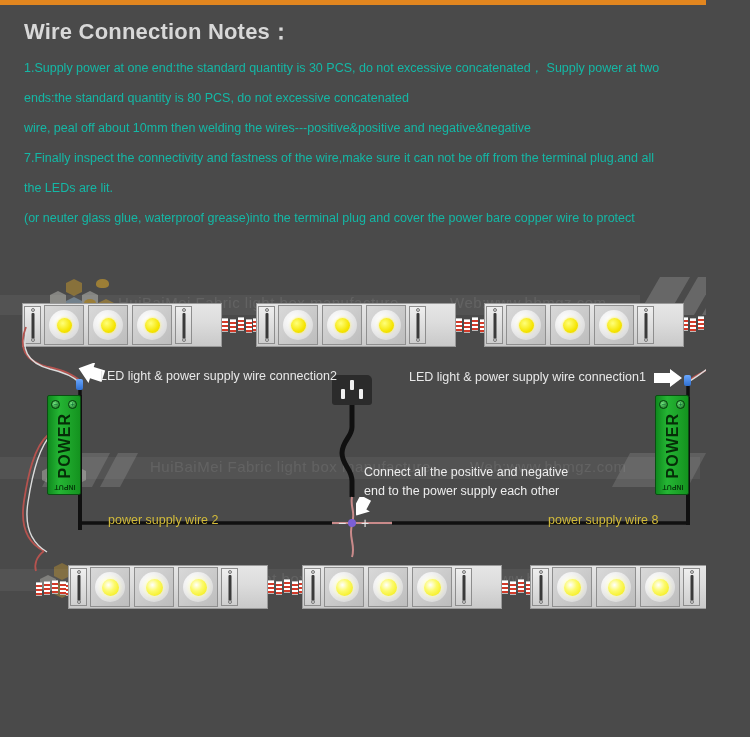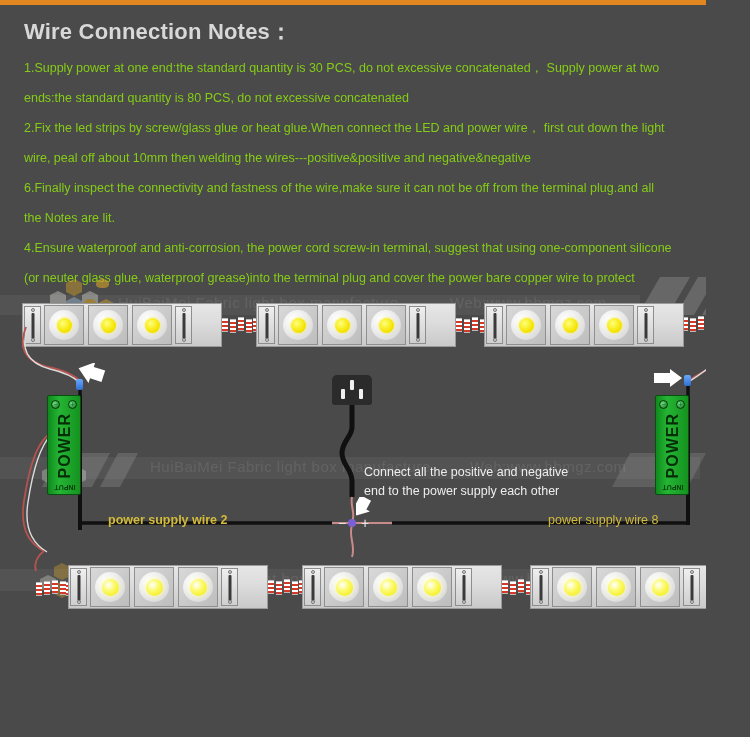--- a/index.html
+++ b/index.html
@@ -14,21 +14,21 @@
 
   .topbar{position:absolute;left:0;top:0;width:750px;height:5px;background:#e2861f;}
 
   
   .notes{position:absolute;left:0;top:5px;width:750px;}
   .title{
     font-size:22px;color:#d8d8d8;font-weight:600;
     margin:12px 0 6px 24px;letter-spacing:.2px;
   }
   .note{
-    color:#84cc16;font-size:12.5px;line-height:30px;
+    color:#14b8a6;font-size:12.5px;line-height:30px;
     margin:0 14px 0 24px;
   }
 
   
   .diagram{position:absolute;left:0;top:275px;width:750px;height:360px;}
 
   
   .wm{
     position:absolute;color:rgba(255,255,255,.09);
     font-size:15px;white-space:nowrap;pointer-events:none;letter-spacing:.5px;
@@ -168,25 +168,23 @@
 <body>
 
 <div id="page">
 
   <div class="topbar"></div>
 
   <div class="notes">
     <div class="title">Wire Connection Notes：</div>
     <div class="note">1.Supply power at one end:the standard quantity is 30 PCS, do not excessive concatenated，  Supply power at two</div>
     <div class="note">ends:the standard quantity is 80 PCS, do not excessive concatenated</div>
-    <div class="note">2.Fix the led strips by screw/glass glue or heat glue.When connect the LED and power wire，  first cut down the light</div>
     <div class="note"> wire, peal off about 10mm then welding the wires---positive&amp;positive and negative&amp;negative</div>
-    <div class="note">6.Finally inspect the connectivity and fastness of the wire,make sure it can not be off from the terminal plug.and all</div>
-    <div class="note">the Notes are lit.</div>
-    <div class="note">4.Ensure waterproof and anti-corrosion, the power cord screw-in terminal, suggest that using one-component silicone</div>
+    <div class="note">7.Finally inspect the connectivity and fastness of the wire,make sure it can not be off from the terminal plug.and all</div>
+    <div class="note">the LEDs are lit.</div>
     <div class="note">(or neuter glass glue, waterproof grease)into the terminal plug and cover the power bare copper wire to protect</div>
   </div>
 
   <div class="diagram">
 
     <div class="wm-band" style="left:0;top:20px;width:640px;height:20px;"></div>
     <div class="wm-band" style="left:0;top:182px;width:700px;height:22px;"></div>
     <div class="wm-band" style="left:0;top:294px;width:700px;height:22px;"></div>
 
     <div class="wm" style="left:118px;top:19px;">HuiBaiMei Fabric light box manufacture</div>
@@ -375,21 +373,23 @@
 
       <path d="M44,276 C36,282 34,290 36,296" fill="none" stroke="#b5534f" stroke-width="1.8"></path>
     </svg>
 
     <div class="conn" style="left:76px;top:104px;z-index:6;"></div>
     <div class="conn" style="left:684px;top:100px;z-index:6;"></div>
 
     <svg class="arrow" style="left:74px;top:88px;width:32px;height:24px;z-index:7;">
       <polygon points="30,3 18,3 18,-2 4,9 18,20 18,15 30,15" fill="#ffffff" transform="rotate(18 16 9)"></polygon>
     </svg>
-
+    <div class="callout" style="left:100px;top:94px;z-index:7;">LED light &amp; power supply wire connection2</div>
+
+    <div class="callout" style="left:409px;top:95px;z-index:7;">LED light &amp; power supply wire connection1</div>
     <svg class="arrow" style="left:654px;top:94px;width:30px;height:18px;z-index:7;">
       <polygon points="0,4 16,4 16,0 28,9 16,18 16,14 0,14" fill="#ffffff"></polygon>
     </svg>
 
     <div class="blackwire" style="left:78px;top:120px;width:4px;height:135px;background:#101010;z-index:4;"></div>
     <div class="psu" style="left:47px;top:120px;z-index:5;">
       <div class="screw l">−</div>
       <div class="screw r">+</div>
       <div class="label">
         <span>POWER</span>
@@ -418,21 +418,21 @@
       <div>end to the power supply each other</div>
     </div>
 
     <svg class="arrow" style="left:356px;top:222px;width:24px;height:24px;z-index:8;">
       <polygon points="14,2 4,2 4,-2 -6,8 4,18 4,14 14,14" fill="#ffffff" transform="rotate(-62 6 8)"></polygon>
     </svg>
     <div class="pm" style="left:338px;top:240px;z-index:8;">−</div>
     <div class="pm" style="left:361px;top:240px;z-index:8;">+</div>
     <div style="position:absolute;left:348px;top:244px;width:8px;height:8px;border-radius:50%;background:#7b5fd6;z-index:8;"></div>
 
-    <div class="yellowlbl" style="left:108px;top:238px;z-index:7;font-weight:bold;">power supply wire  2</div>
+    <div class="yellowlbl" style="left:108px;top:238px;z-index:7;">power supply wire  2</div>
     <div class="yellowlbl" style="left:548px;top:238px;z-index:7;">power supply wire 8</div>
 
     <div class="ribbon" style="left:36px;top:305px;width:34px;z-index:2;">
       <i style="left:0;top:2px;"></i>
         <i style="left:8px;top:1px;"></i>
         <i style="left:16px;"></i>
         <i style="left:24px;top:1px;"></i>
         <i style="left:30px;top:2px;"></i>
     </div>
 

